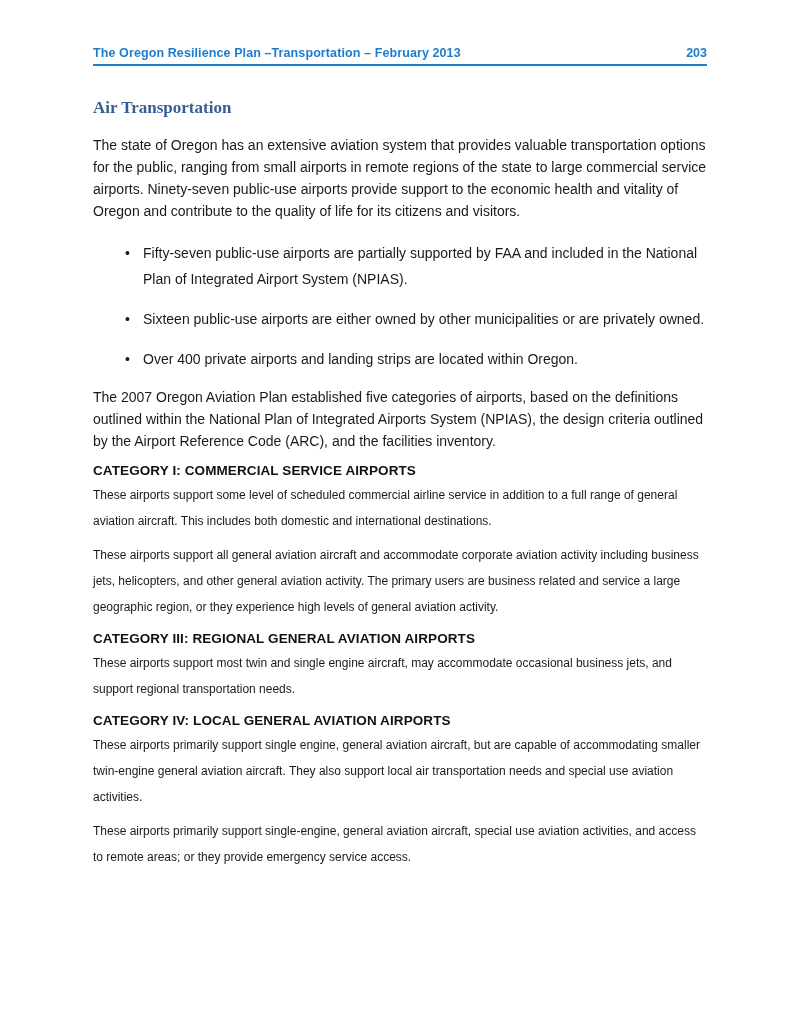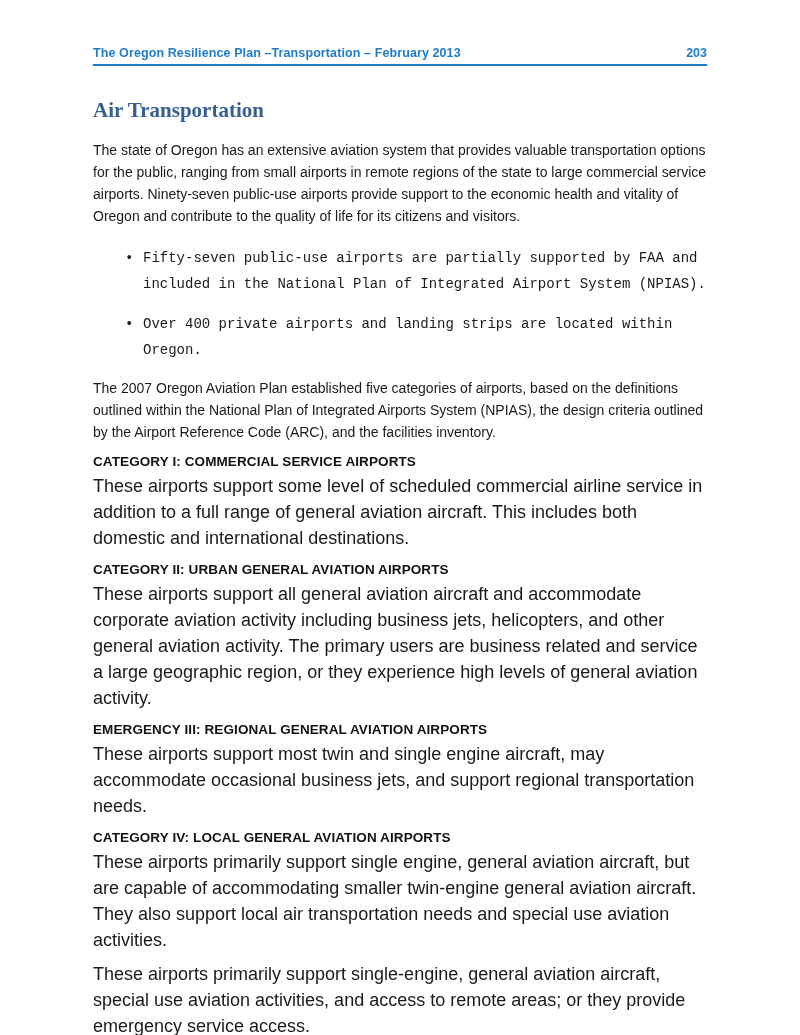--- a/index.html
+++ b/index.html
@@ -27,34 +27,33 @@
     color: #1f7ccb;
     font-weight: bold;
     font-size: 12.5px;
     border-bottom: 2px solid #1f7ccb;
     padding-bottom: 4px;
   }
   .running-header .hdr-title { letter-spacing: 0.1px; }
   .section-title {
     font-family: "Liberation Serif", serif;
     font-weight: bold;
-    font-size: 21px;
+    font-size: 17px;
     color: #365f91;
     margin: 32px 0 0 0;
   }
   p.body-text {
     font-size: 14px;
     line-height: 22px;
     margin: 16px 0 0 0;
   }
   ul.bullet-list {
     margin: 18px 0 0 0;
     padding: 0 0 0 50px;
     list-style: none;
-    font-family: Liberation Mono, monospace;
   }
   ul.bullet-list li {
     position: relative;
     font-size: 14px;
     line-height: 26px;
     margin: 0 0 14px 0;
     padding-left: 0;
   }
   ul.bullet-list li::before {
     content: "\2022";
@@ -68,58 +67,58 @@
   .category { margin-top: 8px; }
   .category h3 {
     font-size: 13.5px;
     font-weight: bold;
     color: #111111;
     margin: 0;
     line-height: 22px;
     letter-spacing: 0.1px;
   }
   .category p {
-    font-size: 18px;
+    font-size: 12px;
     line-height: 26px;
     margin: 0;
   }
 </style>
 </head>
 <body>
 
 <div class="page">
 
   <div class="running-header">
     <span class="hdr-title">The Oregon Resilience Plan –Transportation – February 2013</span>
     <span class="hdr-page">203</span>
   </div>
 
   <h1 class="section-title">Air Transportation</h1>
 
   <p class="body-text">The state of Oregon has an extensive aviation system that provides valuable transportation options for the public, ranging from small airports in remote regions of the state to large commercial service airports. Ninety-seven public-use airports provide support to the economic health and vitality of Oregon and contribute to the quality of life for its citizens and visitors.</p>
 
   <ul class="bullet-list">
     <li>Fifty-seven public-use airports are partially supported by FAA and included in the National Plan of Integrated Airport System (NPIAS).</li>
+    <li>Sixteen public-use airports are either owned by other municipalities or are privately owned.</li>
     <li>Over 400 private airports and landing strips are located within Oregon.</li>
   </ul>
 
   <p class="body-text" style="margin-top:4px">The 2007 Oregon Aviation Plan established five categories of airports, based on the definitions outlined within the National Plan of Integrated Airports System (NPIAS), the design criteria outlined by the Airport Reference Code (ARC), and the facilities inventory.</p>
 
   <div class="category">
     <h3>CATEGORY I: COMMERCIAL SERVICE AIRPORTS</h3>
     <p>These airports support some level of scheduled commercial airline service in addition to a full range of general aviation aircraft. This includes both domestic and international destinations.</p>
   </div>
 
   <div class="category">
-    <h3>CATEGORY II: URBAN GENERAL AVIATION AIRPORTS</h3>
     <p>These airports support all general aviation aircraft and accommodate corporate aviation activity including business jets, helicopters, and other general aviation activity. The primary users are business related and service a large geographic region, or they experience high levels of general aviation activity.</p>
   </div>
 
   <div class="category">
-    <h3>EMERGENCY III: REGIONAL GENERAL AVIATION AIRPORTS</h3>
+    <h3>CATEGORY III: REGIONAL GENERAL AVIATION AIRPORTS</h3>
     <p>These airports support most twin and single engine aircraft, may accommodate occasional business jets, and support regional transportation needs.</p>
   </div>
 
   <div class="category">
     <h3>CATEGORY IV: LOCAL GENERAL AVIATION AIRPORTS</h3>
     <p>These airports primarily support single engine, general aviation aircraft, but are capable of accommodating smaller twin-engine general aviation aircraft. They also support local air transportation needs and special use aviation activities.</p>
   </div>
 
   <div class="category">
     <p>These airports primarily support single-engine, general aviation aircraft, special use aviation activities, and access to remote areas; or they provide emergency service access.</p>

